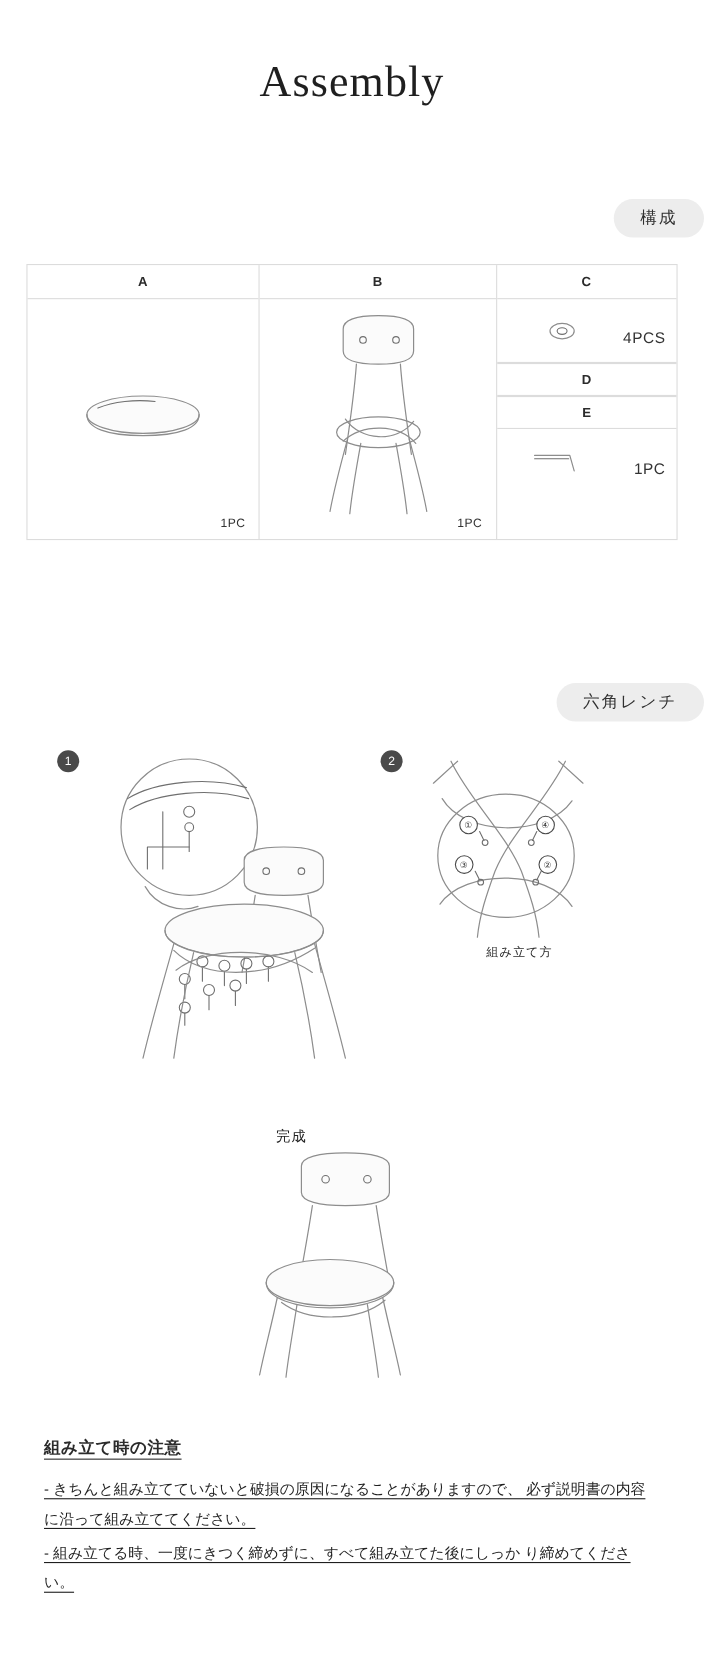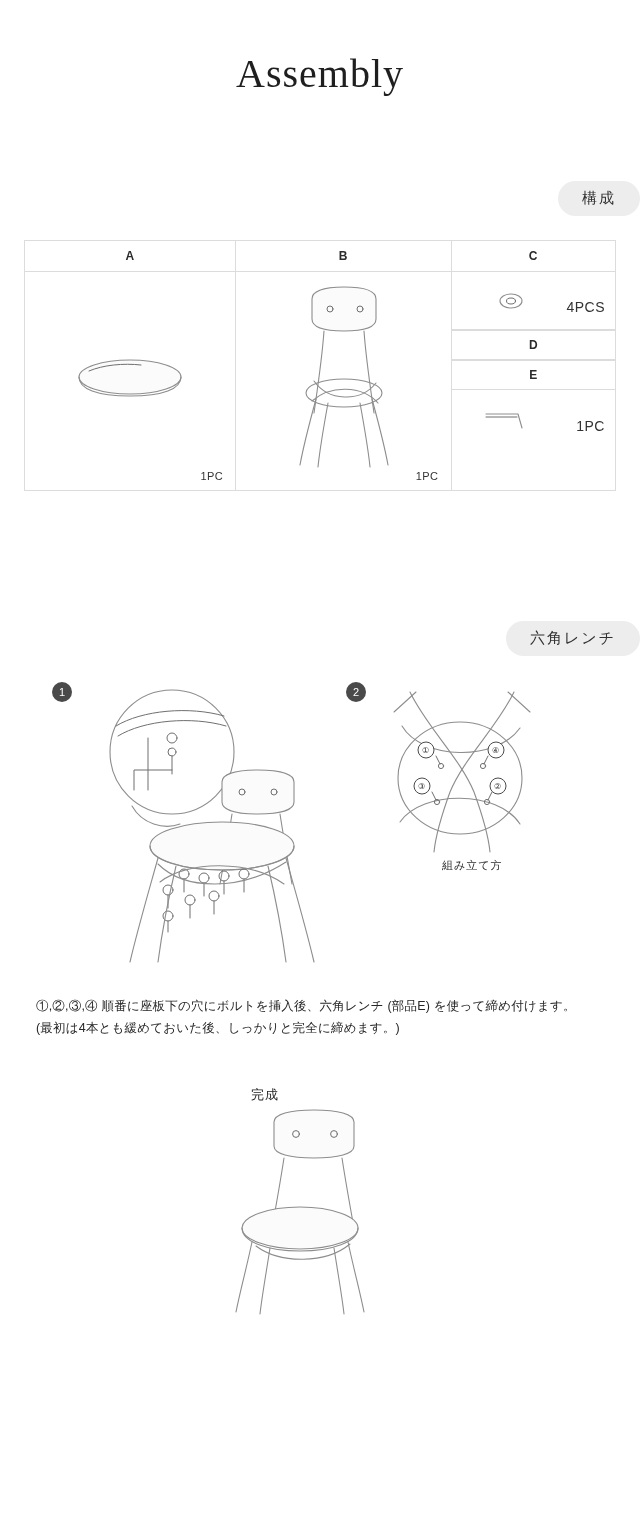--- a/index.html
+++ b/index.html
@@ -357,24 +357,20 @@
           <circle class="stroke-d" cx="119" cy="84" r="2.6"></circle>
           <circle class="stroke-d" cx="73" cy="120" r="2.6"></circle>
           <circle class="stroke-d" cx="123" cy="120" r="2.6"></circle>
         </g>
       </svg>
     </div>
 
     <div class="caption-under">組み立て方</div>
   </div>
 
-  <div class="note-text" style="margin-top:18px;">
-    <div>①,②,③,④ 順番に座板下の穴にボルトを挿入後、六角レンチ (部品E) を使って締め付けます。</div>
-    <div>(最初は4本とも緩めておいた後、しっかりと完全に締めます。)</div>
-  </div>
 
   <div class="finished-label">完成</div>
   <div class="final-wrap">
     <svg width="220" height="215" viewBox="0 0 220 215">
 
       <path class="fill-l" d="M64 16 C64 8 80 4 104 4 C128 4 144 8 144 16 L144 40 C144 48 128 52 104 52 C80 52 64 48 64 40 Z"></path>
       <circle class="stroke-d" cx="86" cy="28" r="3.4"></circle>
       <circle class="stroke-d" cx="124" cy="28" r="3.4"></circle>
 
       <path class="stroke" d="M74 52 C70 78 66 100 62 122"></path>
@@ -384,14 +380,19 @@
       <path class="stroke" d="M32 122 C32 136 58 145 90 145 C122 145 148 136 148 122"></path>
 
       <path class="stroke" d="M42 136 C36 164 30 186 26 206"></path>
       <path class="stroke" d="M138 136 C144 164 150 186 154 206"></path>
       <path class="stroke" d="M60 142 C56 168 52 190 50 208"></path>
       <path class="stroke" d="M124 142 C128 168 132 190 134 208"></path>
       <path class="stroke" d="M46 140 C70 158 116 158 140 138"></path>
     </svg>
   </div>
 
+  <div class="cautions">
+    <div class="caution-title">組み立て時の注意</div>
+    <div class="caution-item"><span>- きちんと組み立てていないと破損の原因になることがありますので、 必ず説明書の内容に沿って組み立ててください。</span></div>
+    <div class="caution-item"><span>- 組み立てる時、一度にきつく締めずに、すべて組み立てた後にしっか り締めてください。</span></div>
+  </div>
 
 </div>
 
 </body></html>

